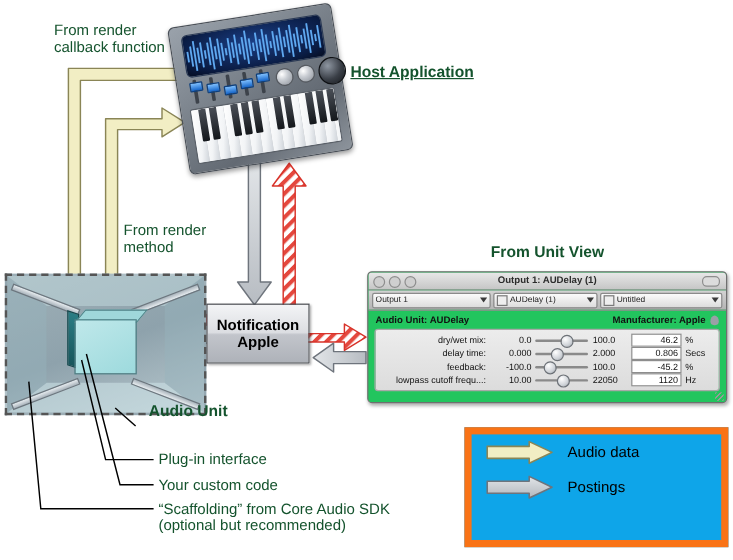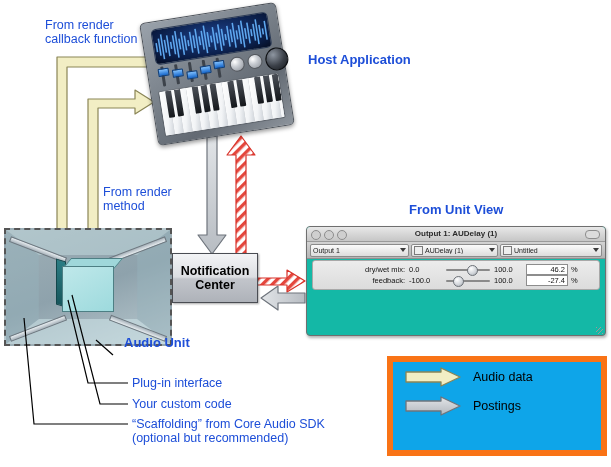--- a/index.html
+++ b/index.html
@@ -1,19 +1,19 @@
 <!DOCTYPE html>
 <html><head>
 <meta charset="utf-8">
 <style>
   html,body{margin:0;padding:0;background:#fff;}
   body{width:611px;height:467px;position:relative;overflow:hidden;
        font-family:"Liberation Sans", sans-serif;color:#000;}
   .stage{position:absolute;left:0;top:0;width:611px;height:467px;}
-  .lbl{position:absolute;font-size:12.5px;line-height:14px;color:#1d4ed8;white-space:pre;}
+  .lbl{position:absolute;font-size:12.5px;line-height:14px;color:#14532d;white-space:pre;}
   .lbl.bold{font-weight:bold;font-size:13px;}
 
   
   #host-app{position:absolute;left:148px;top:12px;width:138px;height:124px;
             transform:rotate(-9deg);}
   .dev-body{position:absolute;inset:0;border-radius:5px;
             background:linear-gradient(150deg,#9aa2ab 0%,#7e868f 35%,#636a73 70%,#8d949c 100%);
             border:1px solid #4b5159;box-shadow:0 2px 4px rgba(0,0,0,.4);}
   .dev-screen{position:absolute;left:9px;top:7px;right:9px;height:34px;border-radius:5px;
               background:radial-gradient(ellipse at 50% 40%,#1b3f86 0%,#0a1c44 75%,#050d22 100%);
@@ -55,21 +55,21 @@
 
   
   #notification-center{position:absolute;left:172px;top:253px;width:84px;height:48px;
        background:linear-gradient(#f3f4f6 0%,#dcdee2 48%,#c2c5cb 52%,#aeb2b9 100%);
        border:1px solid #4a4d53;box-shadow:1px 1px 2px rgba(0,0,0,.35);
        display:flex;align-items:center;justify-content:center;text-align:center;
        font-weight:bold;font-size:12.5px;line-height:14px;}
 
   
   #au-window{position:absolute;left:306px;top:226px;width:298px;height:108px;
-             border:1px solid #6f6f6f;border-radius:4px;background:#14b8a6;
+             border:1px solid #6f6f6f;border-radius:4px;background:#22c55e;
              box-shadow:1px 2px 3px rgba(0,0,0,.3);overflow:hidden;
              font-size:8px;}
   .titlebar{height:14px;position:relative;
             background:linear-gradient(#e8e8e8,#c6c6c6);border-bottom:1px solid #9a9a9a;}
   .tbtns{position:absolute;left:4px;top:3px;display:flex;gap:3px;}
   .tb{width:8px;height:8px;border-radius:50%;background:#cfcfcf;border:1px solid #8d8d8d;}
   .ttl{text-align:center;line-height:14px;font-size:8px;font-weight:bold;color:#2b2b2b;}
   .pill{position:absolute;right:5px;top:3px;width:13px;height:7px;border-radius:4px;
         background:#dcdcdc;border:1px solid #8d8d8d;}
   .toolbar{height:14px;display:flex;align-items:center;gap:2px;padding:1px 3px;
@@ -82,21 +82,21 @@
          border-top:4px solid #3a3a3a;}
   .micon{width:7px;height:7px;border:1px solid #7a7a7a;background:#eee;flex:none;}
   .murow{display:flex;align-items:center;justify-content:space-between;
          padding:3px 6px 2px;font-size:8px;font-weight:bold;color:#111;}
   .apple{width:7px;height:8px;background:#9aa0a6;
          border-radius:50% 50% 45% 45%/60% 60% 40% 40%;display:inline-block;}
   .params{margin:1px 5px 4px;border:1px solid #a8a8a8;border-radius:3px;
           background:linear-gradient(#ececec,#dcdcdc);padding:3px 4px;}
   .prow{display:flex;align-items:center;height:11px;font-size:7.5px;color:#111;}
   .pname{width:88px;text-align:right;padding-right:4px;}
-  .pmin{width:34px;padding-right:3px;}
+  .pmin{width:34px;text-align:right;padding-right:3px;}
   .track{position:relative;flex:1;height:9px;}
   .track::before{content:"";position:absolute;left:0;right:0;top:4px;height:2px;
                  background:#8a8a8a;border-radius:1px;}
   .thumb{position:absolute;top:0px;width:9px;height:9px;border-radius:50%;
          background:radial-gradient(circle at 35% 30%,#fff,#cfd3d8 60%,#9aa0a6);
          border:1px solid #6d7278;}
   .pmax{width:32px;text-align:left;padding-left:4px;}
   .pval{width:36px;text-align:right;padding:0 2px;background:#fff;
         border:1px solid #8d8d8d;font-size:7.5px;height:9px;line-height:9px;}
   .punit{width:24px;padding-left:3px;}
@@ -281,21 +281,21 @@
 
     <div class="au-inner">
       <div class="au-side"></div>
       <div class="au-top"></div>
       <div class="au-front"></div>
     </div>
   </div>
 
   <div id="notification-center">
     <span style="white-space:pre-line">Notification
-Center</span>
+Apple</span>
   </div>
 
   <div id="au-window">
     <div class="titlebar">
       <div class="tbtns">
         <span class="tb"></span>
         <span class="tb"></span>
         <span class="tb"></span>
       </div>
       <div class="ttl">Output 1: AUDelay (1)</div>
@@ -312,41 +312,68 @@
         <span class="cap">AUDelay (1)</span>
         <span class="caret"></span>
       </div>
       <div class="pop" style="flex:0 0 96px;">
         <span class="micon"></span>
         <span class="cap">Untitled</span>
         <span class="caret"></span>
       </div>
     </div>
 
+    <div class="murow">
+      <span>Audio Unit: AUDelay</span>
+      <span style="display:flex;align-items:center;gap:4px;">
+        <span>Manufacturer: Apple</span>
+        <span class="apple"></span>
+      </span>
+    </div>
 
     <div class="params">
       <div class="prow">
         <span class="pname">dry/wet mix:</span>
         <span class="pmin">0.0</span>
         <span class="track">
             <i class="thumb" style="left: calc(58% - 4.5px);"></i>
           </span>
         <span class="pmax">100.0</span>
         <span class="pval">46.2</span>
         <span class="punit">%</span>
       </div>
       <div class="prow">
+        <span class="pname">delay time:</span>
+        <span class="pmin">0.000</span>
+        <span class="track">
+            <i class="thumb" style="left: calc(40% - 4.5px);"></i>
+          </span>
+        <span class="pmax">2.000</span>
+        <span class="pval">0.806</span>
+        <span class="punit">Secs</span>
+      </div>
+      <div class="prow">
         <span class="pname">feedback:</span>
         <span class="pmin">-100.0</span>
         <span class="track">
             <i class="thumb" style="left: calc(27% - 4.5px);"></i>
           </span>
         <span class="pmax">100.0</span>
-        <span class="pval">-27.4</span>
+        <span class="pval">-45.2</span>
         <span class="punit">%</span>
+      </div>
+      <div class="prow">
+        <span class="pname">lowpass cutoff frequ...:</span>
+        <span class="pmin">10.00</span>
+        <span class="track">
+            <i class="thumb" style="left: calc(50% - 4.5px);"></i>
+          </span>
+        <span class="pmax">22050</span>
+        <span class="pval">1120</span>
+        <span class="punit">Hz</span>
       </div>
     </div>
     <span class="grip"></span>
   </div>
 
   <div id="legend">
     <div class="lrow">
       <svg width="56" height="20" viewBox="0 0 56 20">
         <path d="M1,5 L36,5 L36,1 L55,10 L36,19 L36,15 L1,15 Z" fill="#f2eec4" stroke="#8a8556" stroke-width="1.3" stroke-linejoin="round"></path>
       </svg>
@@ -374,21 +401,21 @@
       <path d="M24,318 L34,424 L128,424"></path>
     </g>
   </svg>
 
   <div class="lbl" style="left:45px;top:18px;white-space:pre-line;">From render
 callback function</div>
 
   <div class="lbl" style="left:103px;top:185px;white-space:pre-line;">From render
 method</div>
 
-  <div class="lbl bold" style="left:308px;top:53px;">Host Application</div>
+  <div class="lbl bold" style="left:292px;top:53px;text-decoration:underline;">Host Application</div>
 
   <div class="lbl bold" style="left:409px;top:203px;">From Unit View</div>
 
   <div class="lbl bold" style="left:124px;top:336px;">Audio Unit</div>
 
   <div class="lbl" style="left:132px;top:376px;">Plug-in interface</div>
   <div class="lbl" style="left:132px;top:397px;">Your custom code</div>
   <div class="lbl" style="left:132px;top:417px;white-space:pre-line;">“Scaffolding” from Core Audio SDK
 (optional but recommended)</div>
 

